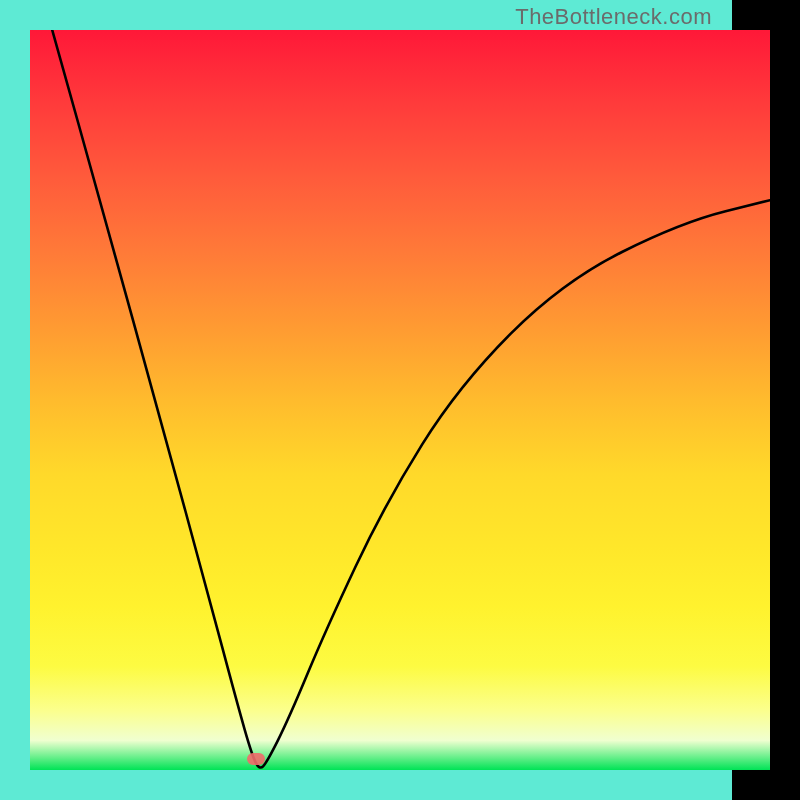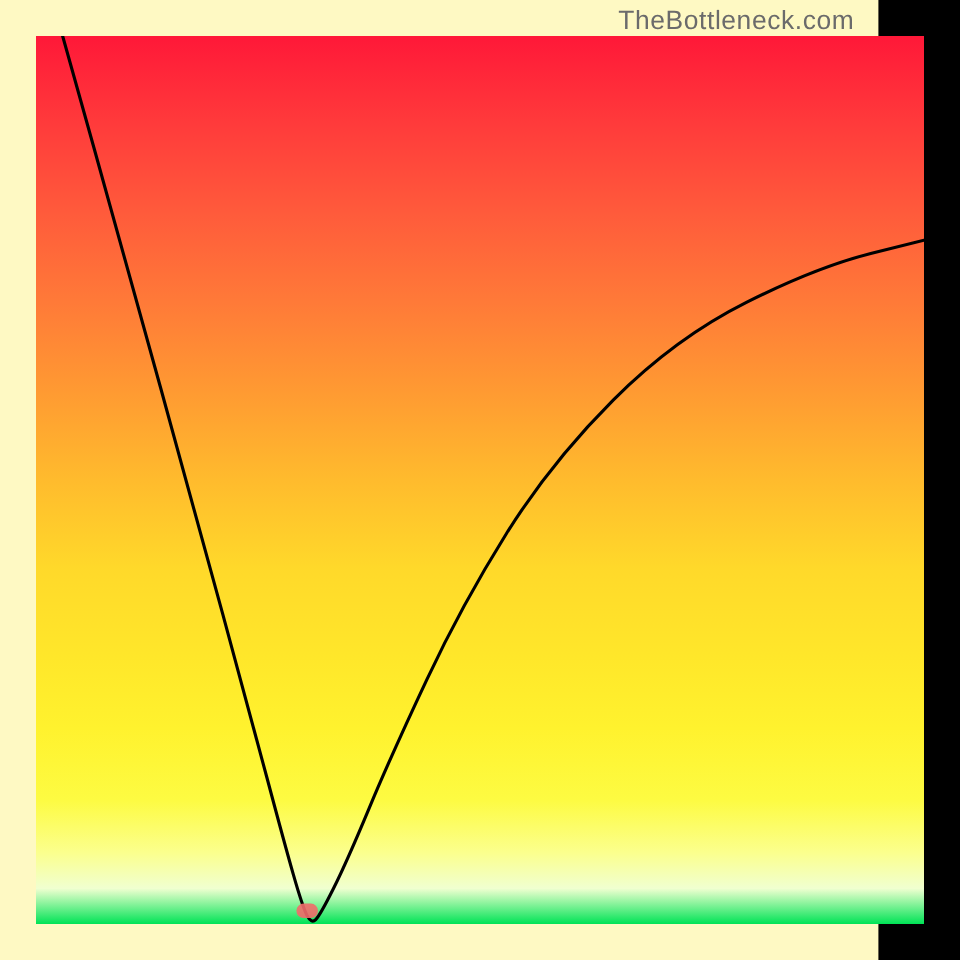--- a/index.html
+++ b/index.html
@@ -1,20 +1,20 @@
 <!DOCTYPE html>
 <html><head>
 <meta charset="utf-8">
 <style>
   * { margin: 0; padding: 0; box-sizing: border-box; }
   html, body { width: 800px; height: 800px; overflow: hidden; background: #000; }
   .frame {
     width: 732px;
     height: 800px;
-    background: #fef9c3;
+    background: #5eead4;
     position: relative;
   }
   .watermark {
     position: absolute;
     top: 4px;
     right: 20px;
     font-family: Arial, Helvetica, sans-serif;
     font-size: 22px;
     font-weight: 500;
     color: #6b6b6b;

